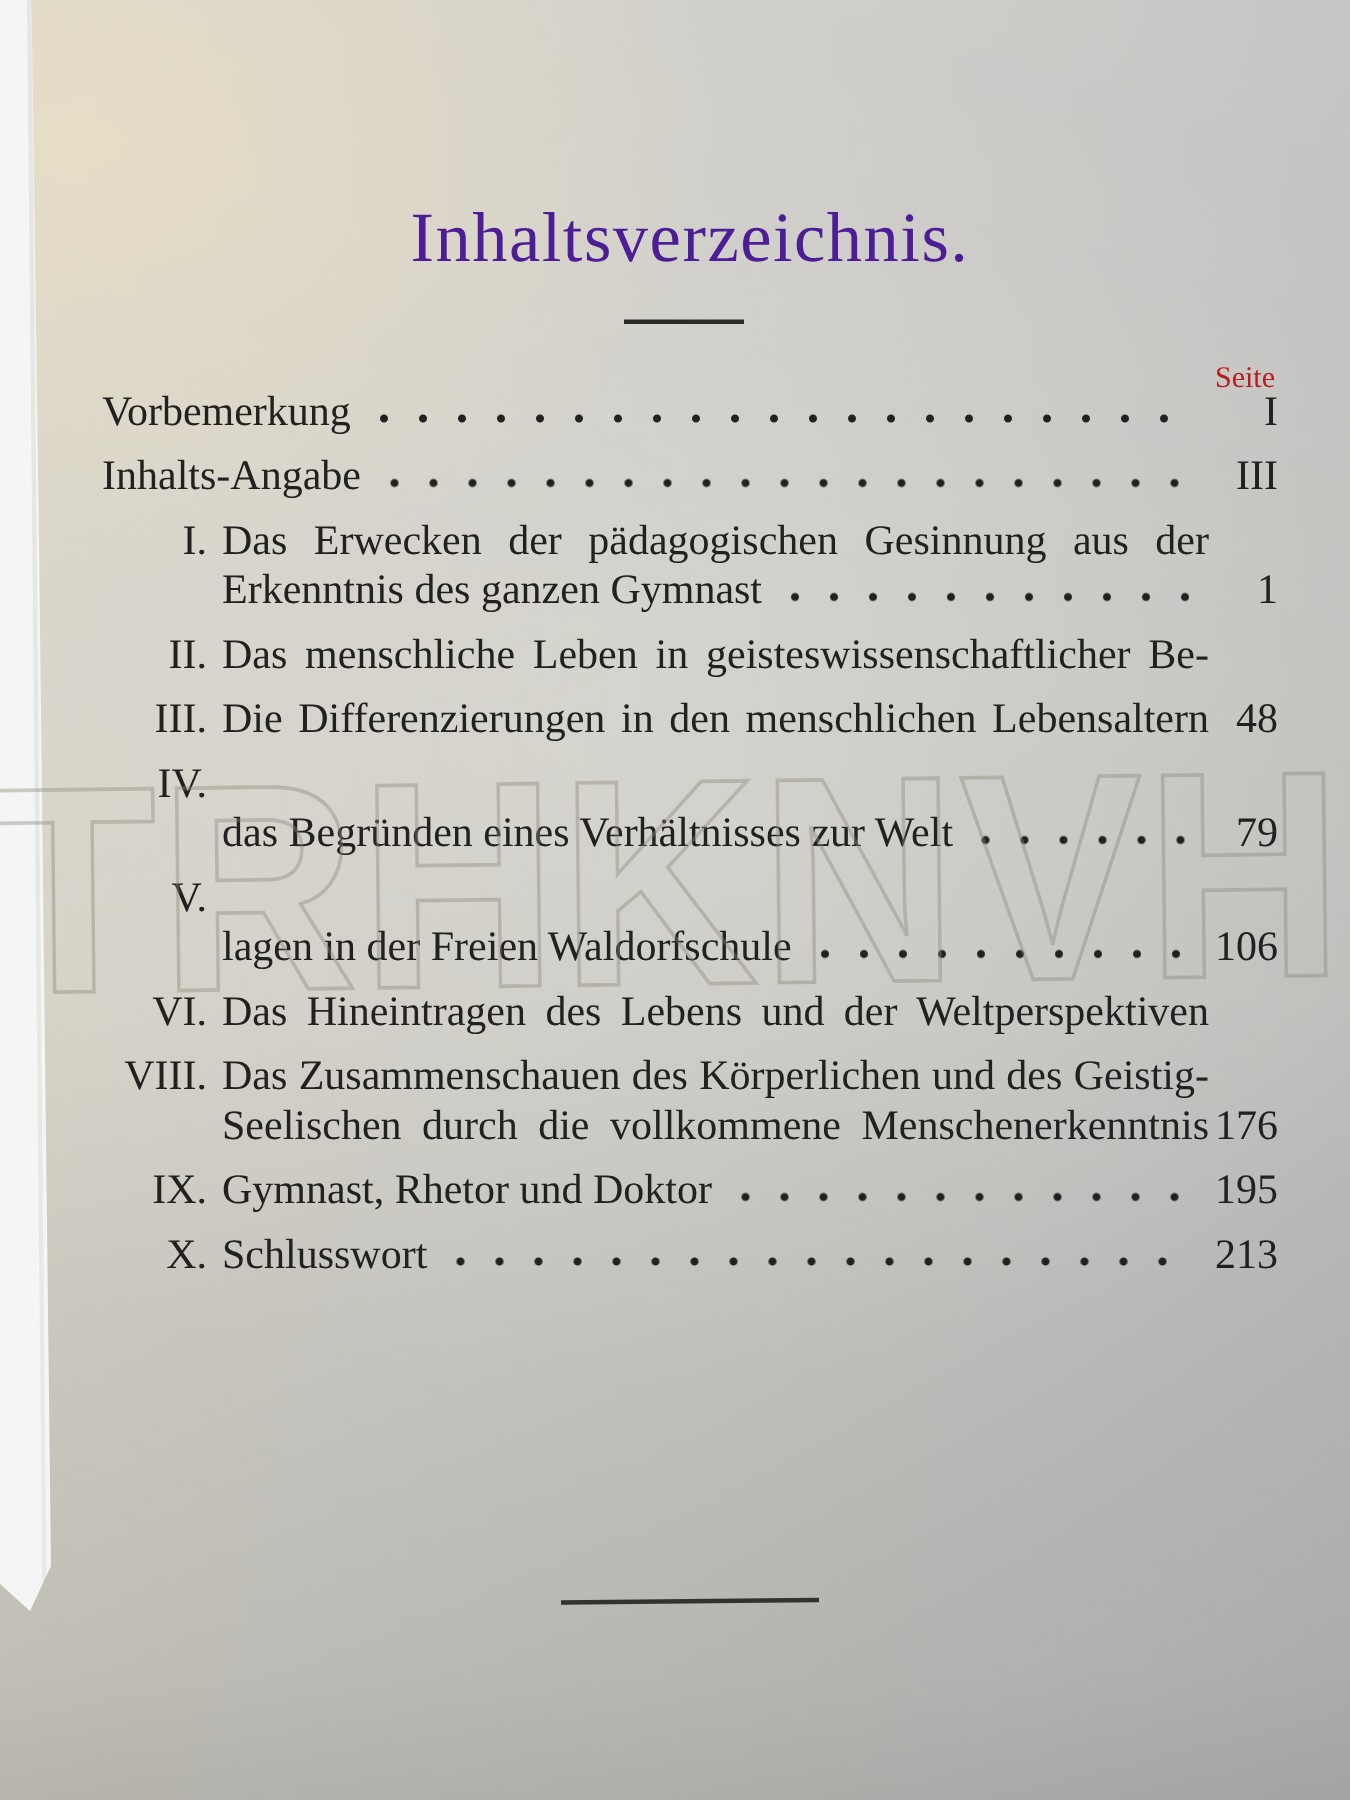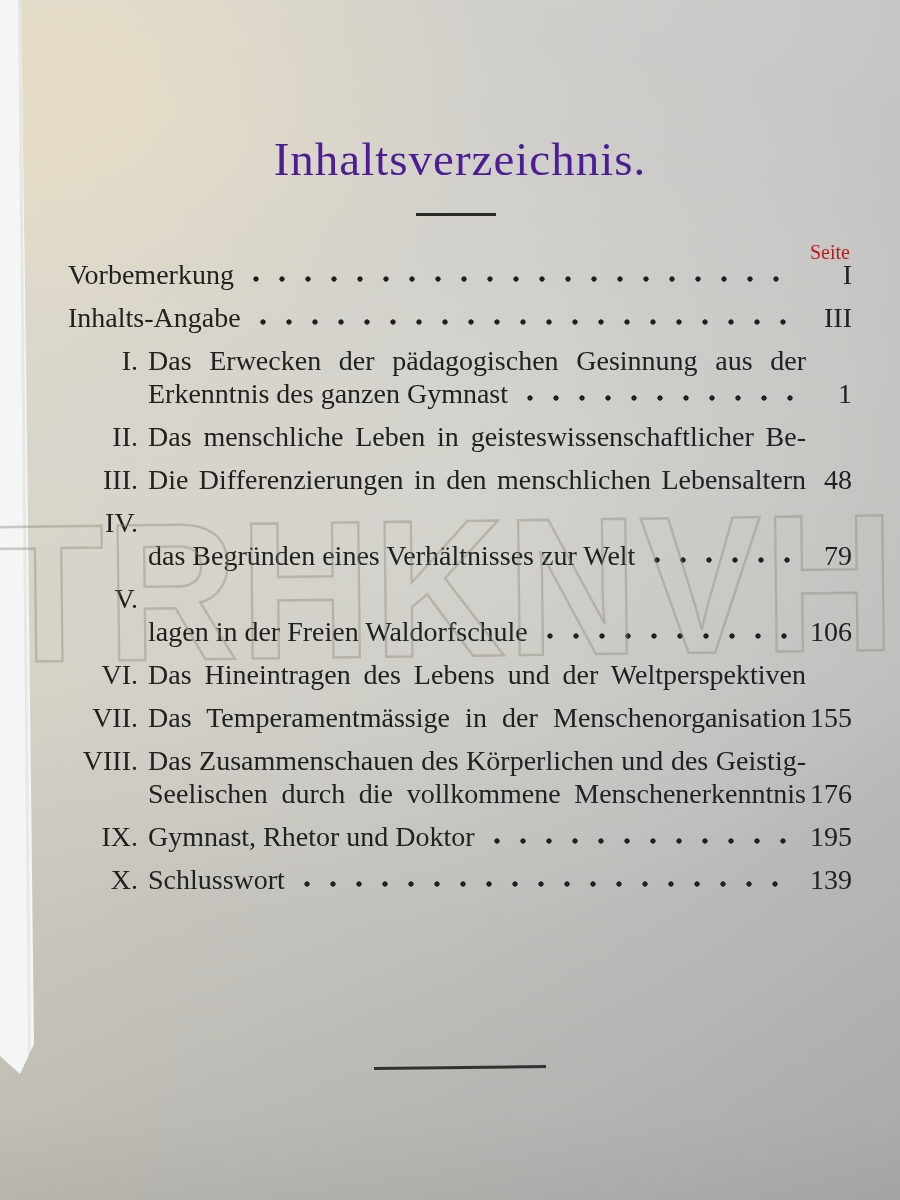--- a/index.html
+++ b/index.html
@@ -145,43 +145,38 @@
           <span class="indent"></span>
           <span class="txt">lagen in der Freien Waldorfschule</span>
           <span class="dots"></span>
           <span class="pg">106</span>
         </div>
         <div class="row entry">
           <span class="num">VI.</span>
           <span class="txt fill nopage">Das Hineintragen des Lebens und der Weltperspektiven</span>
         </div>
         <div class="row entry">
-          <span class="num">VII.</span>
-          <span class="txt fill">Das Temperamentmässige in der Menschenorganisation</span>
-          <span class="pg">155</span>
-        </div>
-        <div class="row entry">
           <span class="num">VIII.</span>
           <span class="txt fill nopage">Das Zusammenschauen des Körperlichen und des Geistig-</span>
         </div>
         <div class="row">
           <span class="indent"></span>
           <span class="txt fill">Seelischen durch die vollkommene Menschenerkenntnis</span>
           <span class="pg">176</span>
         </div>
         <div class="row entry">
           <span class="num">IX.</span>
           <span class="txt">Gymnast, Rhetor und Doktor</span>
           <span class="dots"></span>
           <span class="pg">195</span>
         </div>
         <div class="row entry">
           <span class="num">X.</span>
           <span class="txt">Schlusswort</span>
           <span class="dots"></span>
-          <span class="pg">139</span>
+          <span class="pg">213</span>
         </div>
       </div>
   </div>
 
   <div class="watermark">TRHKNVH</div>
   <div class="bottom-rule"></div>
 </div>
 
 </body></html>

